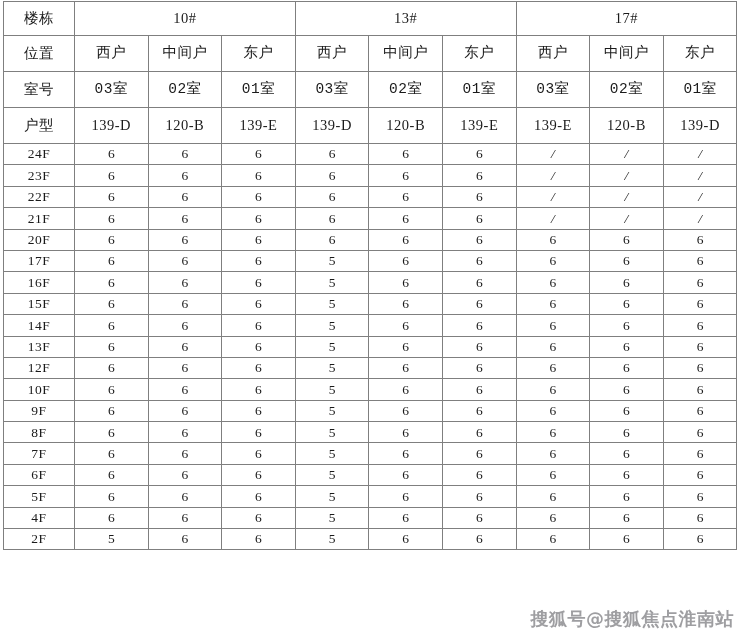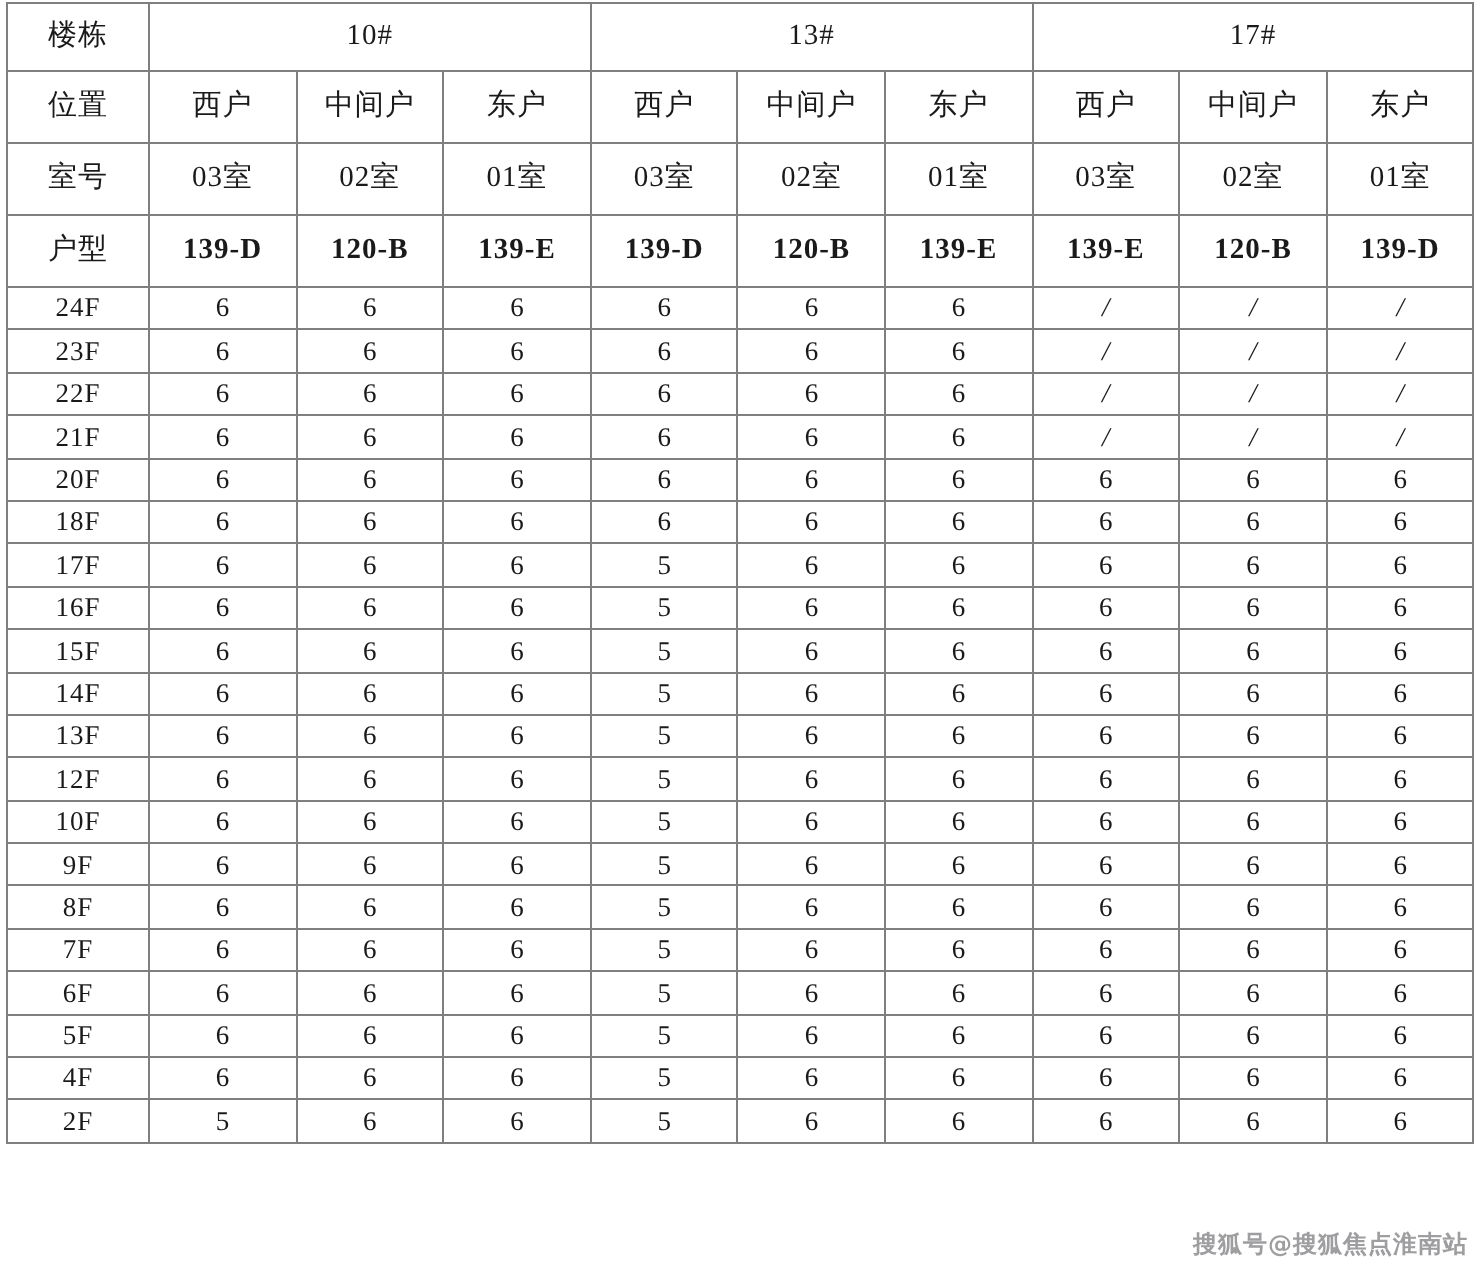--- a/index.html
+++ b/index.html
@@ -58,25 +58,25 @@
     letter-spacing: 3px;
     padding-left: 3px;
   }
   td.bldg {
     font-family: "Liberation Serif", "DejaVu Serif", serif;
     font-size: 15px;
     letter-spacing: 0.5px;
   }
   td.pos, td.room {
     letter-spacing: 1px;
+    font-family: Liberation Mono, monospace;
   }
   td.unit {
     font-size: 14px;
     letter-spacing: 0.3px;
-    font-weight: bold;
   }
 
   
   tr.data td {
     height: 20.4px;
     font-size: 13.5px;
   }
   td.floor {
     color: #1a1a1a;
     font-size: 14px;
@@ -100,21 +100,21 @@
     color: #b9b9b9;
     font-size: 14px;
     font-style: italic;
   }
 
   #watermark {
     position: absolute;
     right: 6px;
     bottom: 4px;
     font-family: "DejaVu Sans", "Liberation Sans", sans-serif;
-    font-size: 12px;
+    font-size: 18px;
     font-weight: bold;
     color: rgba(120,120,125,0.72);
     letter-spacing: 0.5px;
     white-space: nowrap;
     pointer-events: none;
     text-align: center;
   }
 </style>
 </head>
 <body>
@@ -230,32 +230,20 @@
           <td class="cell-red">6</td>
           <td class="cell-red">6</td>
           <td class="cell-red">6</td>
           <td class="cell-red">6</td>
           <td class="cell-red">6</td>
           <td class="cell-red">6</td>
           <td class="cell-red">6</td>
           <td class="cell-red">6</td>
         </tr>
         <tr class="data">
-          <td class="floor">18F</td>
-          <td class="cell-red">6</td>
-          <td class="cell-red">6</td>
-          <td class="cell-red">6</td>
-          <td class="cell-red">6</td>
-          <td class="cell-red">6</td>
-          <td class="cell-red">6</td>
-          <td class="cell-red">6</td>
-          <td class="cell-red">6</td>
-          <td class="cell-red">6</td>
-        </tr>
-        <tr class="data">
           <td class="floor">17F</td>
           <td class="cell-red">6</td>
           <td class="cell-red">6</td>
           <td class="cell-red">6</td>
           <td class="cell-orange">5</td>
           <td class="cell-red">6</td>
           <td class="cell-red">6</td>
           <td class="cell-red">6</td>
           <td class="cell-red">6</td>
           <td class="cell-red">6</td>

